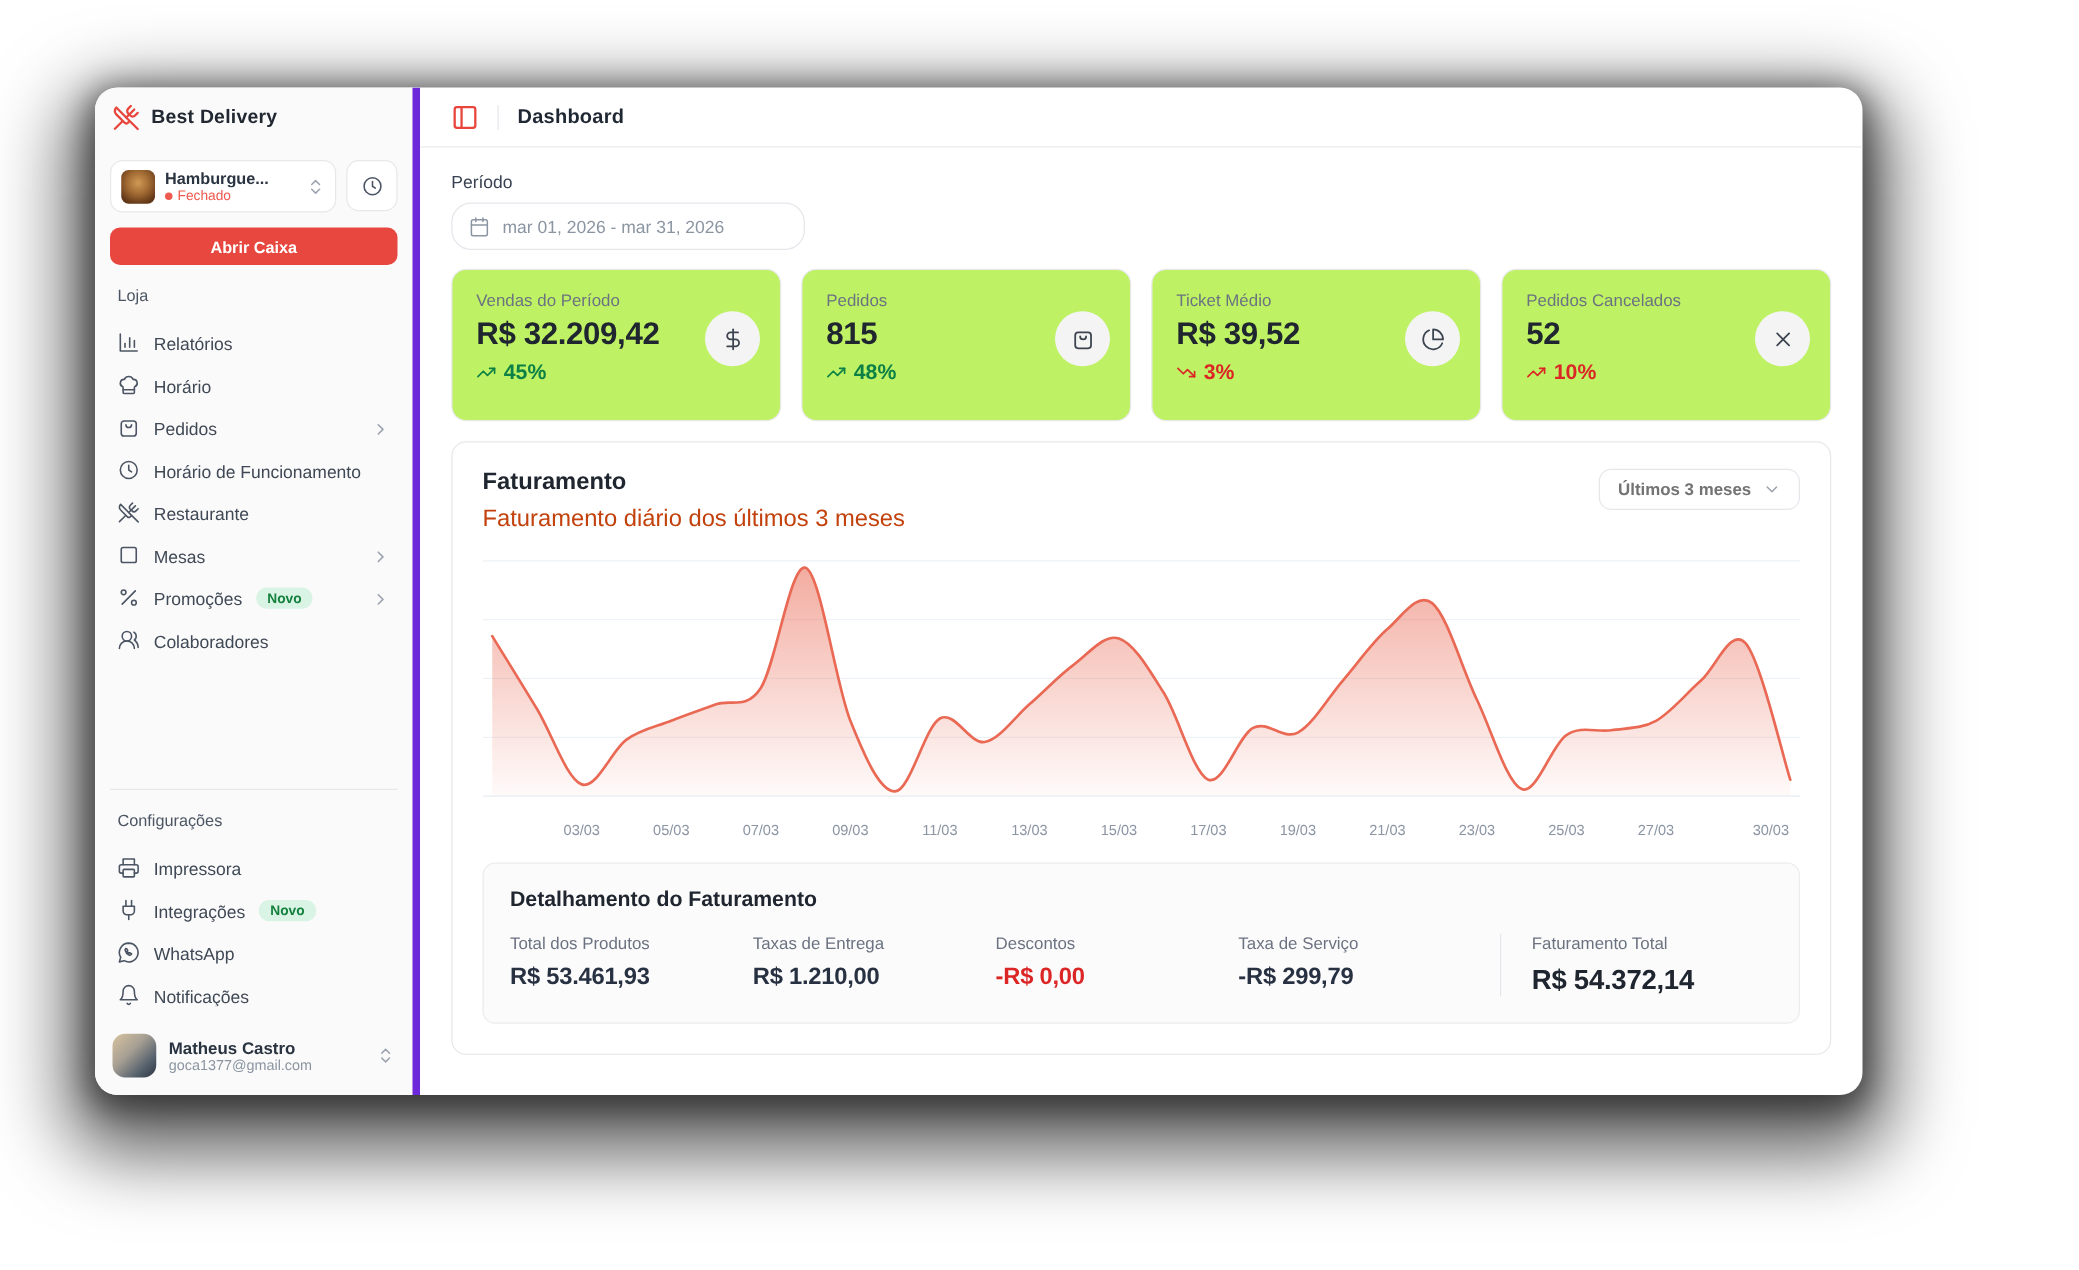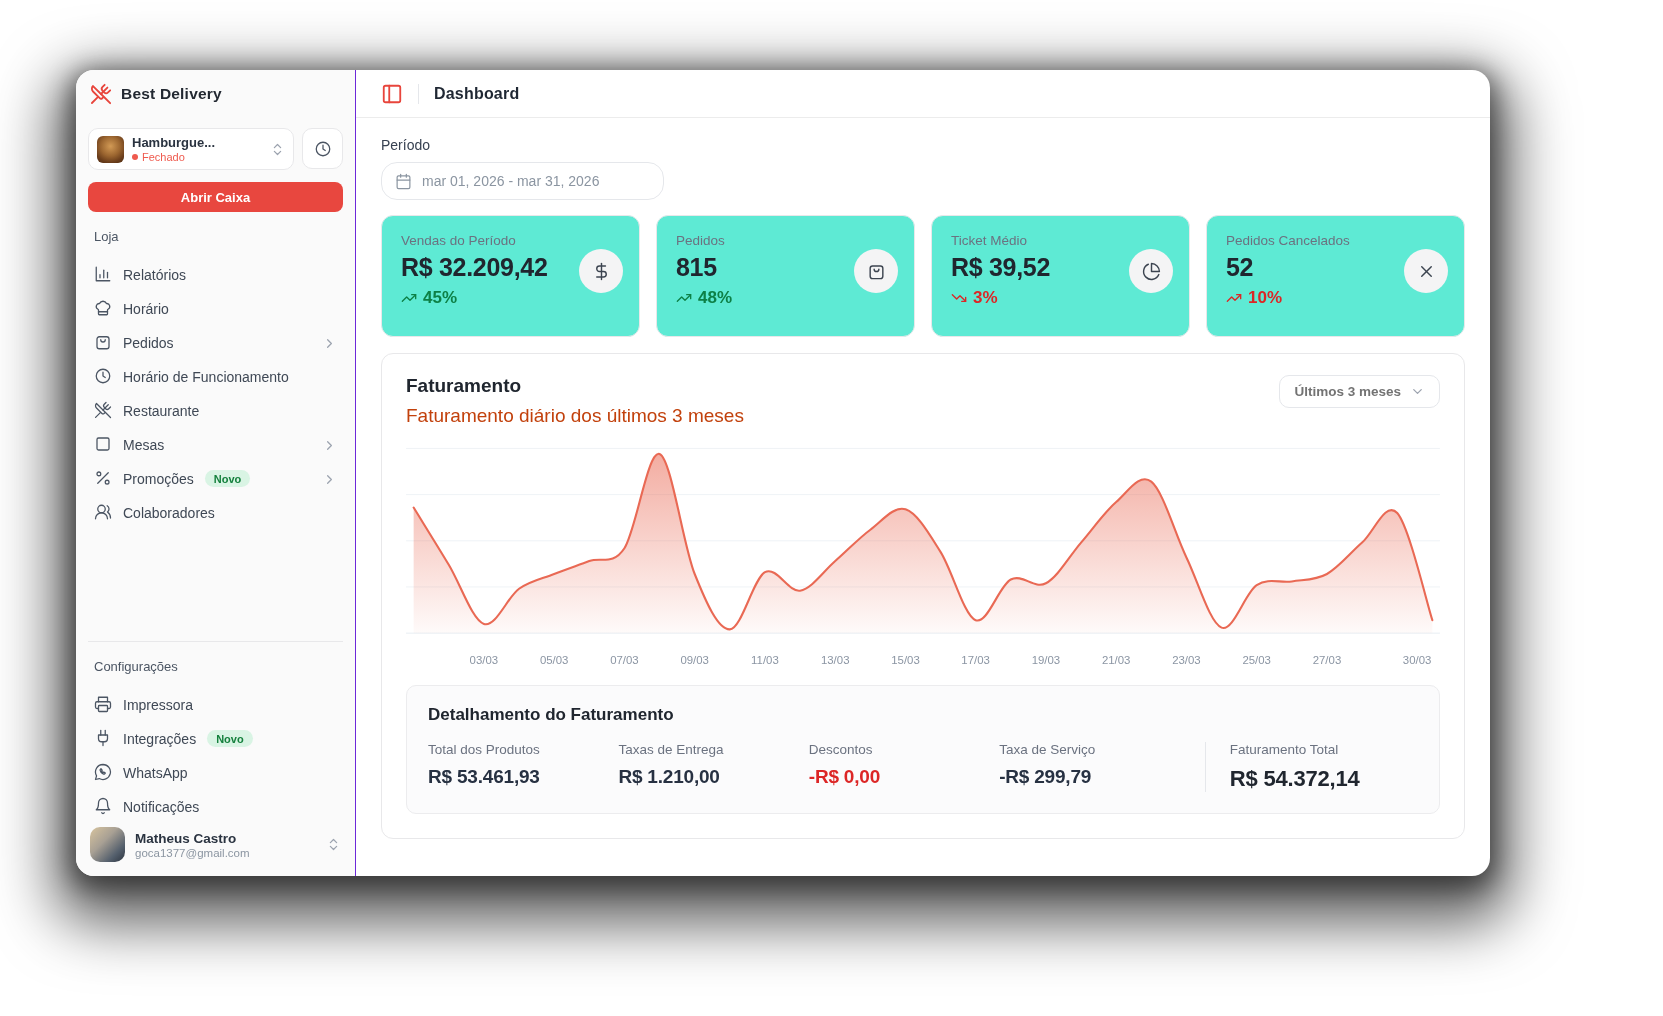--- a/index.html
+++ b/index.html
@@ -3,21 +3,21 @@
 <meta charset="utf-8">
 <style>
   * { margin:0; padding:0; box-sizing:border-box; }
   html,body { width:1663px; height:1016px; background:#fff; font-family:"Liberation Sans",sans-serif; overflow:hidden; }
   .window {
     position:absolute; left:76px; top:70px; width:1414px; height:806px;
     background:#fff; border-radius:18px; display:flex; overflow:hidden;
     box-shadow: 0 26px 60px 22px rgba(0,0,0,.62), 0 6px 24px 6px rgba(0,0,0,.45);
   }
   
-  .sidebar { width:280px; flex-shrink:0; background:#fafafa; border-right:1px solid #6d28d9; display:flex; flex-direction:column; padding:0 12px 12px; }
+  .sidebar { width:260px; flex-shrink:0; background:#fafafa; border-right:6px solid #6d28d9; display:flex; flex-direction:column; padding:0 12px 12px; }
   .brand-row { height:48px; display:flex; align-items:center; gap:9px; padding:0 2px; }
   .brand-name { font-size:15.5px; font-weight:700; color:#222831; letter-spacing:.2px; }
   .logo-ic { width:22px; height:22px; stroke:#e8453c; fill:none; stroke-width:2; stroke-linecap:round; stroke-linejoin:round; }
   .store-row { margin-top:10px; display:flex; gap:8px; }
   .store-select { flex:1; min-width:0; background:#fff; border:1px solid #e8e8ea; border-radius:10px; display:flex; align-items:center; gap:8px; padding:6px 8px; cursor:pointer; }
   .store-logo { width:27px; height:27px; border-radius:6px; flex-shrink:0;
     background: radial-gradient(circle at 50% 38%, #d29a55 0%, #9c6630 45%, #6a3d1b 75%, #4d2a10 100%); }
   .store-meta { flex:1; min-width:0; }
   .store-name { font-size:13px; font-weight:700; color:#2a3340; white-space:nowrap; overflow:hidden; }
   .store-status { display:flex; align-items:center; gap:4px; font-size:11px; color:#ef5a4e; margin-top:1px; }
@@ -25,39 +25,39 @@
   .clock-btn { width:41px; height:41px; border-radius:10px; background:#fff; border:1px solid #e8e8ea; display:flex; align-items:center; justify-content:center; cursor:pointer; }
   .abrir-btn { margin-top:12px; height:30px; border-radius:8px; background:#e8473f; color:#fff; font-size:13px; font-weight:700; border:none; width:100%; cursor:pointer; }
   .section-label { margin:17px 6px 5px; font-size:13px; color:#4b5563; }
   .menu-item { height:34px; display:flex; align-items:flex-end; gap:11px; padding:0 6px; border-radius:8px; cursor:pointer; color:#3f4855; font-size:14px; }
   .menu-item .grow { flex:1; white-space:nowrap; overflow:hidden; }
   .ic { width:18px; height:18px; stroke:#4b5563; fill:none; stroke-width:1.7; stroke-linecap:round; stroke-linejoin:round; flex-shrink:0; }
   .chev-ic { width:15px; height:15px; stroke:#9ca3af; fill:none; stroke-width:2; stroke-linecap:round; stroke-linejoin:round; }
   .badge { background:#d9f4e4; color:#15803d; font-size:11px; font-weight:700; padding:2.5px 9px; border-radius:999px; }
   .sidebar-spacer { flex:1; }
   .sidebar-divider { border:none; border-top:1px solid #e8e8ea; margin:6px 0 0; }
-  .user-row { margin-top:10px; display:flex; align-items:center; gap:10px; padding:2px 2px; cursor:pointer; }
+  .user-row { margin-top:20px; display:flex; align-items:center; gap:10px; padding:2px 2px; cursor:pointer; }
   .avatar { width:35px; height:35px; border-radius:10px; flex-shrink:0;
     background: linear-gradient(135deg,#d8c49e 0%,#a8a094 40%,#55606d 75%,#2c3540 100%); }
   .user-meta { flex:1; min-width:0; }
   .user-name { font-size:13.5px; font-weight:700; color:#2a3340; }
   .user-email { font-size:11.5px; color:#8b95a1; margin-top:1px; }
   
   .main { flex:1; min-width:0; display:flex; flex-direction:column; }
   .main-header { height:48px; border-bottom:1px solid #ececec; display:flex; align-items:center; gap:15px; padding:0 25px; flex-shrink:0; }
   .panel-toggle { width:22px; height:22px; stroke:#e8453c; fill:none; stroke-width:2; stroke-linecap:round; stroke-linejoin:round; cursor:pointer; }
   .vdiv { width:1px; height:20px; background:#e5e7eb; }
   .page-title { font-size:16px; font-weight:700; color:#1f2733; letter-spacing:.2px; }
   .content { flex:1; padding:19px 25px; overflow:hidden; }
   .period-label { font-size:14px; color:#374151; margin-bottom:9px; }
   .date-input { width:283px; height:38px; border:1px solid #e5e7eb; border-radius:16px; background:#fff; display:flex; align-items:center; gap:10px; padding:0 13px; color:#8b95a1; font-size:14px; cursor:pointer; }
   .cal-ic { width:17px; height:17px; stroke:#8b95a1; fill:none; stroke-width:1.7; stroke-linecap:round; stroke-linejoin:round; }
   
   .stats { display:grid; grid-template-columns:repeat(4,1fr); gap:16px; margin-top:15px; }
-  .stat-card { position:relative; border:1px solid #e8e8ea; border-radius:12px; background:#5eead4; padding:17px 19px; height:122px; }
+  .stat-card { position:relative; border:1px solid #e8e8ea; border-radius:12px; background:#bef264; padding:17px 19px; height:122px; }
   .stat-label { font-size:13.5px; color:#6b7280; }
   .stat-value { font-size:25px; font-weight:700; color:#20262f; margin-top:5px; letter-spacing:-.3px; }
   .stat-trend { display:flex; align-items:center; gap:6px; font-size:17px; font-weight:700; margin-top:6px; }
   .trend-green { color:#0d8046; } .trend-red { color:#dc2626; }
   .tr-ic { width:16px; height:16px; stroke:currentColor; fill:none; stroke-width:2; stroke-linecap:round; stroke-linejoin:round; }
   .stat-icon { position:absolute; right:16px; top:33px; width:44px; height:44px; border-radius:50%; background:#f4f4f5; display:flex; align-items:center; justify-content:center; }
   .stat-icon svg { width:19px; height:19px; stroke:#3c4450; fill:none; stroke-width:1.8; stroke-linecap:round; stroke-linejoin:round; }
   
   .panel { margin-top:16px; border:1px solid #e8e8ea; border-radius:12px; background:#fff; }
   .panel-head { display:flex; align-items:flex-start; justify-content:space-between; padding:21px 24px 4px; }

